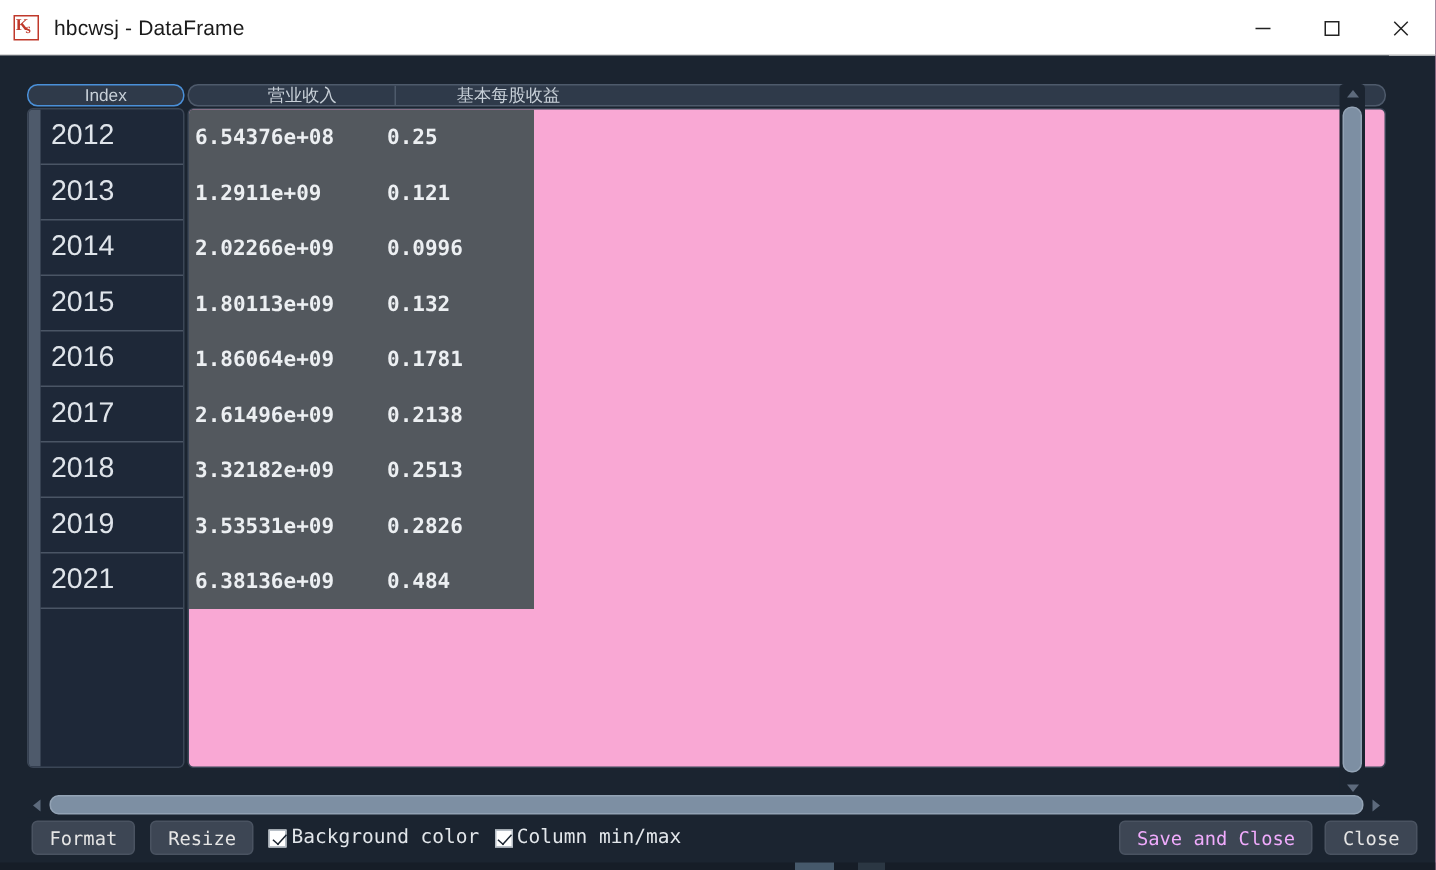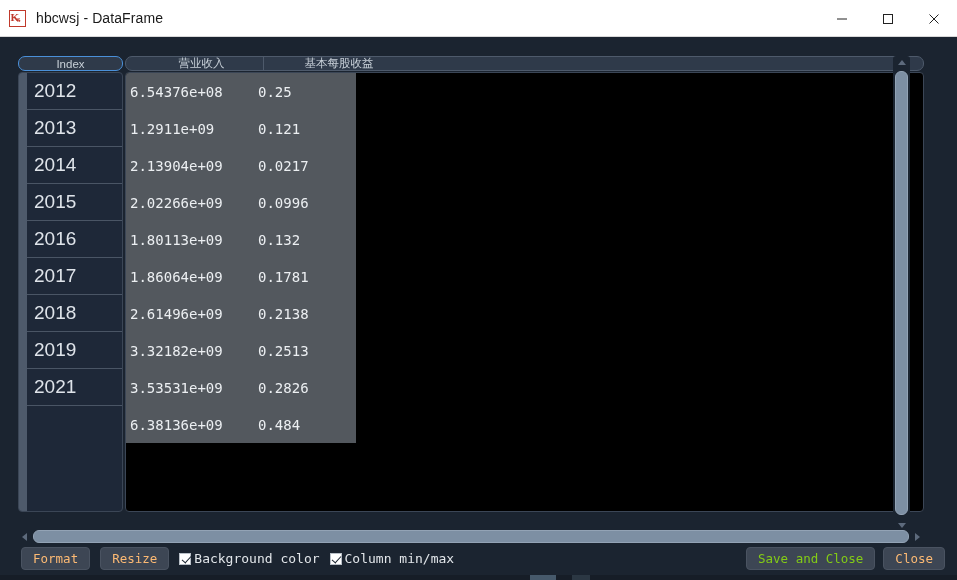--- a/index.html
+++ b/index.html
@@ -121,24 +121,25 @@
     font-size: 19px;
     border-bottom: 1px solid #4a5565;
     font-family: "Liberation Sans", sans-serif;
   }
 
   
   .data-viewport {
     position: absolute;
     left: 107px; top: 16px;
     width: 799px; height: 440px;
-    background: #000000;
+    background: #f9a8d4;
     border: 1px solid #3b4656;
     border-radius: 4px;
     overflow: hidden;
+    font-weight: bold;
   }
   .data-block {
     position: absolute; left: 0; top: 0;
     width: 230px;
     background: #53585e;
   }
   .data-row {
     height: 37px;
     display: flex; align-items: center;
     font-family: "DejaVu Sans Mono", monospace;
@@ -199,31 +200,31 @@
 
   
   .bottombar {
     position: absolute;
     left: 0; bottom: 0;
     width: 957px; height: 43px;
     display: flex; align-items: center;
   }
   .btn {
     background: #3d4654;
-    color: #fdba74;
+    color: #e5e5e5;
     border: 1px solid #4a5361;
     border-radius: 4px;
     font-family: "DejaVu Sans Mono", monospace;
     font-size: 12.5px;
     padding: 4px 11px;
     height: 23px;
     display: flex; align-items: center; justify-content: center;
     white-space: nowrap;
   }
-  .btn.disabled { color: #84cc16; }
+  .btn.disabled { color: #f0abfc; }
   .chk-wrap {
     display: flex; align-items: center;
     color: #e2e6ea;
     font-family: "DejaVu Sans Mono", monospace;
     font-size: 13px;
     white-space: nowrap;
   }
   .chkbox {
     width: 12px; height: 12px;
     background: #ffffff;
@@ -321,24 +322,20 @@
       <div class="data-block" id="data-rows">
           <div class="data-row">
             <div class="data-cell v1">6.54376e+08</div>
             <div class="data-cell v2">0.25</div>
           </div>
           <div class="data-row">
             <div class="data-cell v1">1.2911e+09</div>
             <div class="data-cell v2">0.121</div>
           </div>
           <div class="data-row">
-            <div class="data-cell v1">2.13904e+09</div>
-            <div class="data-cell v2">0.0217</div>
-          </div>
-          <div class="data-row">
             <div class="data-cell v1">2.02266e+09</div>
             <div class="data-cell v2">0.0996</div>
           </div>
           <div class="data-row">
             <div class="data-cell v1">1.80113e+09</div>
             <div class="data-cell v2">0.132</div>
           </div>
           <div class="data-row">
             <div class="data-cell v1">1.86064e+09</div>
             <div class="data-cell v2">0.1781</div>

